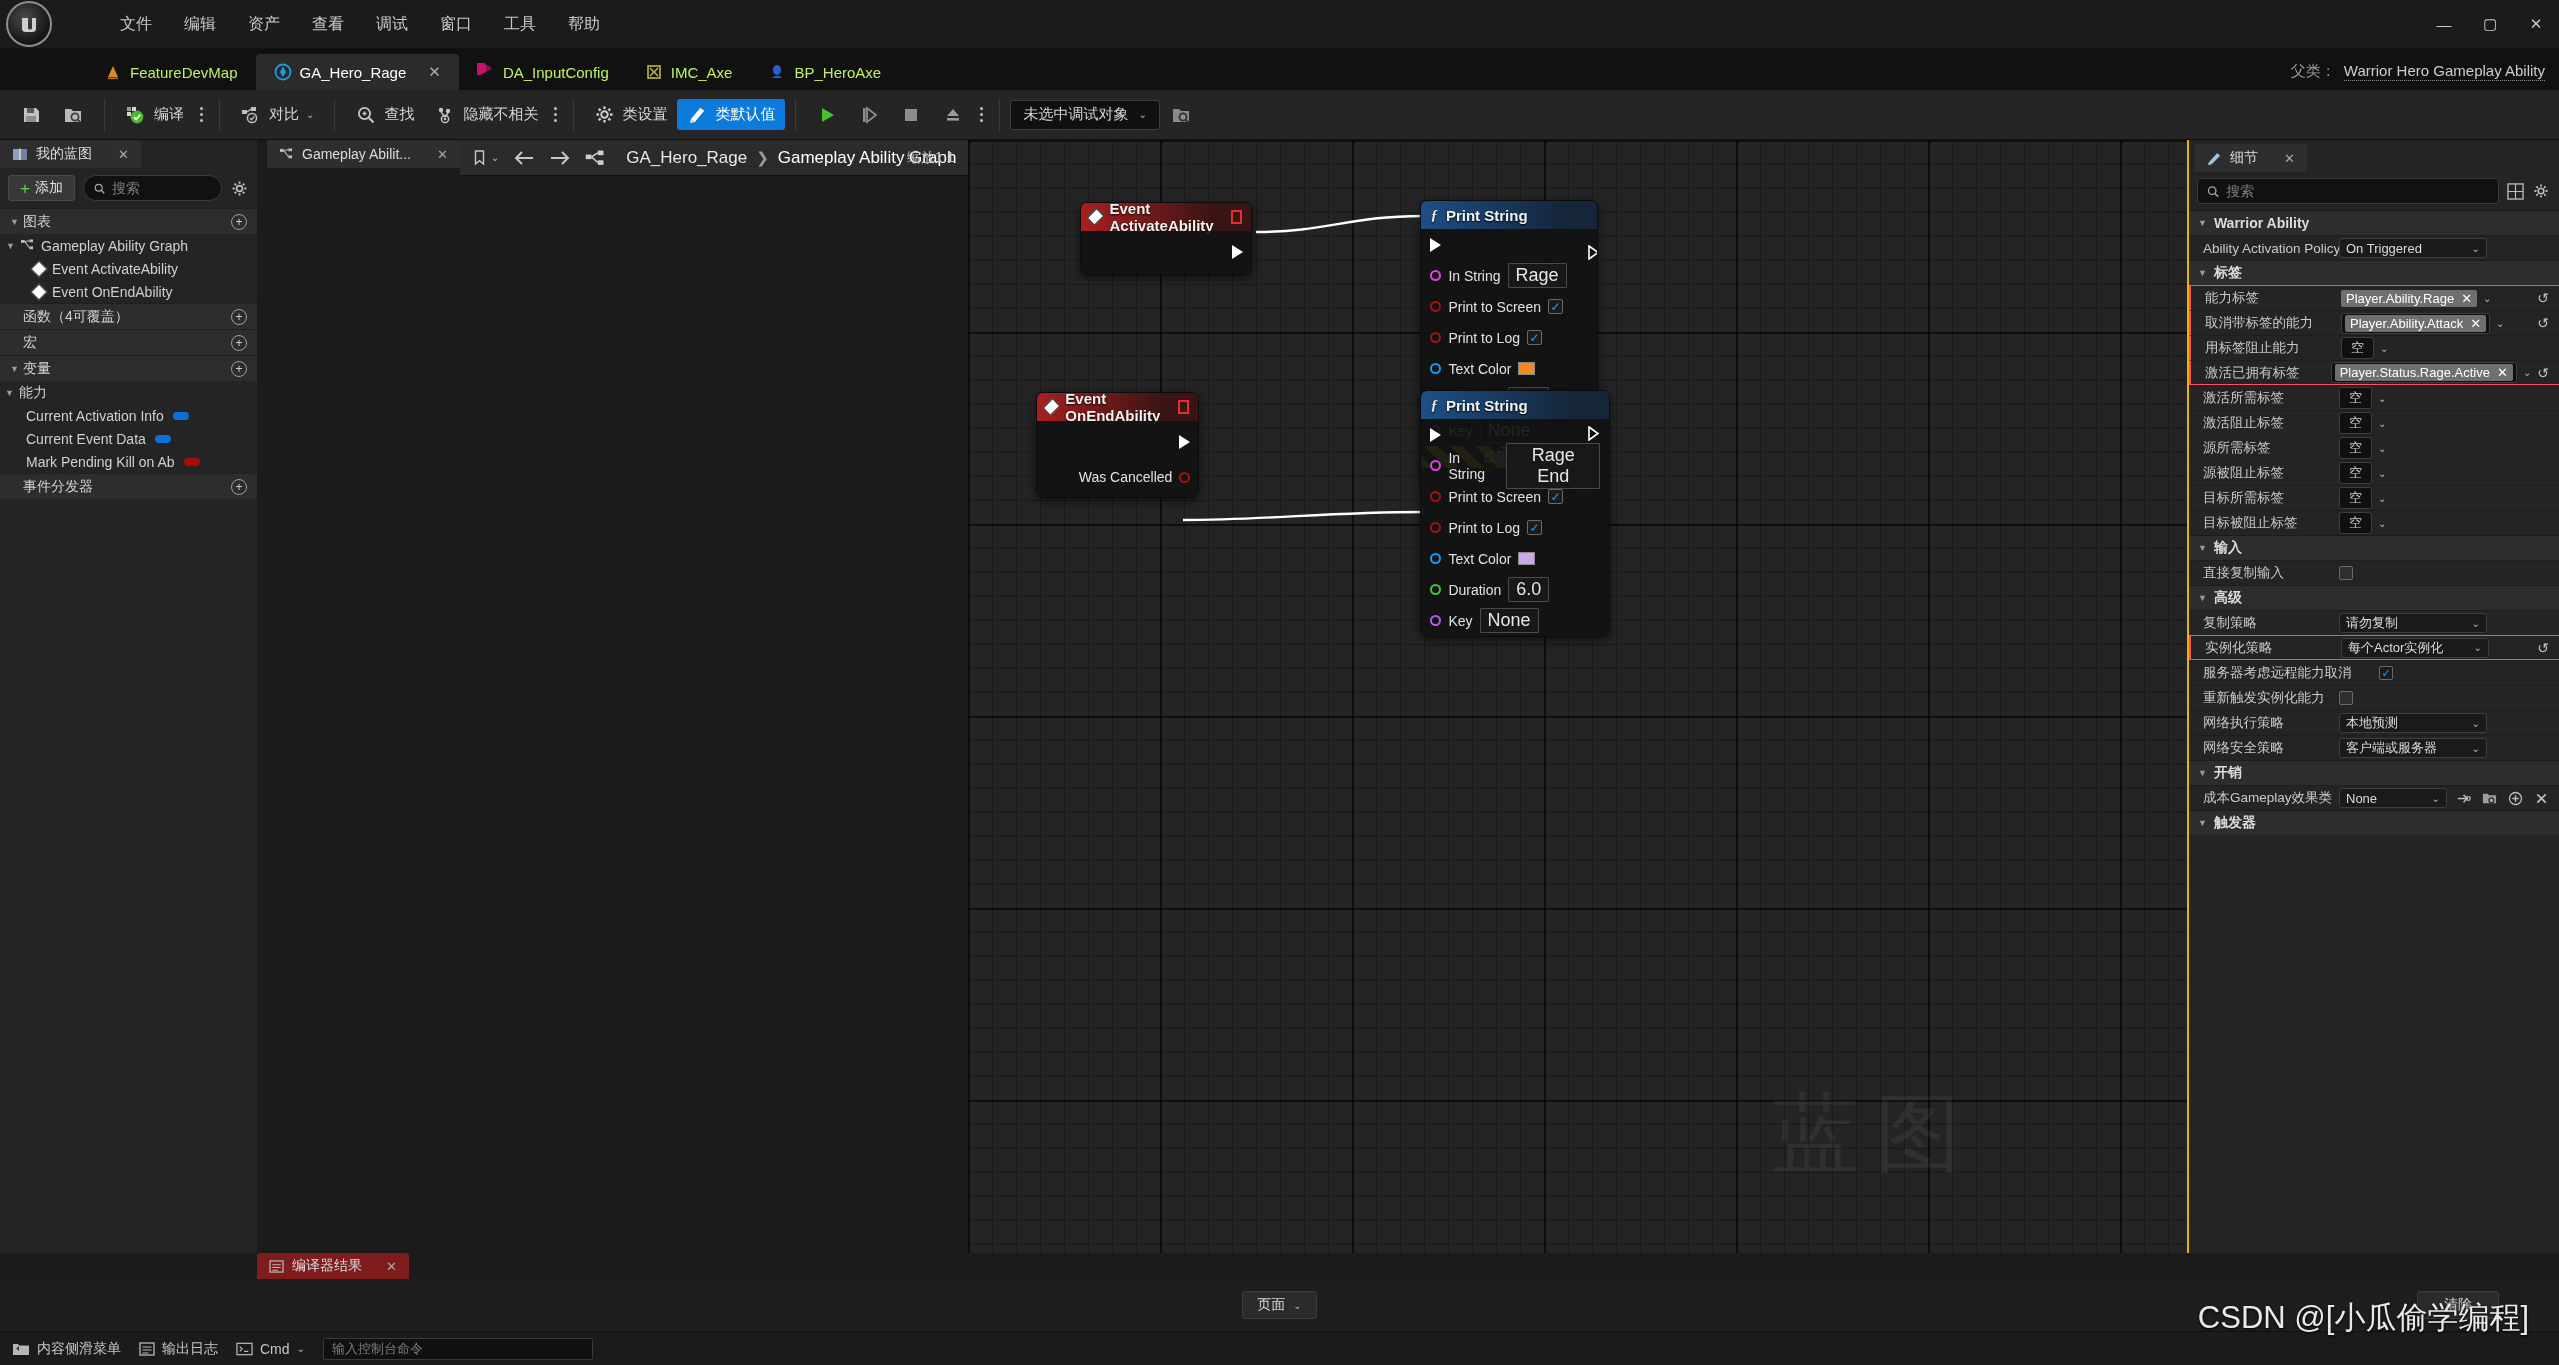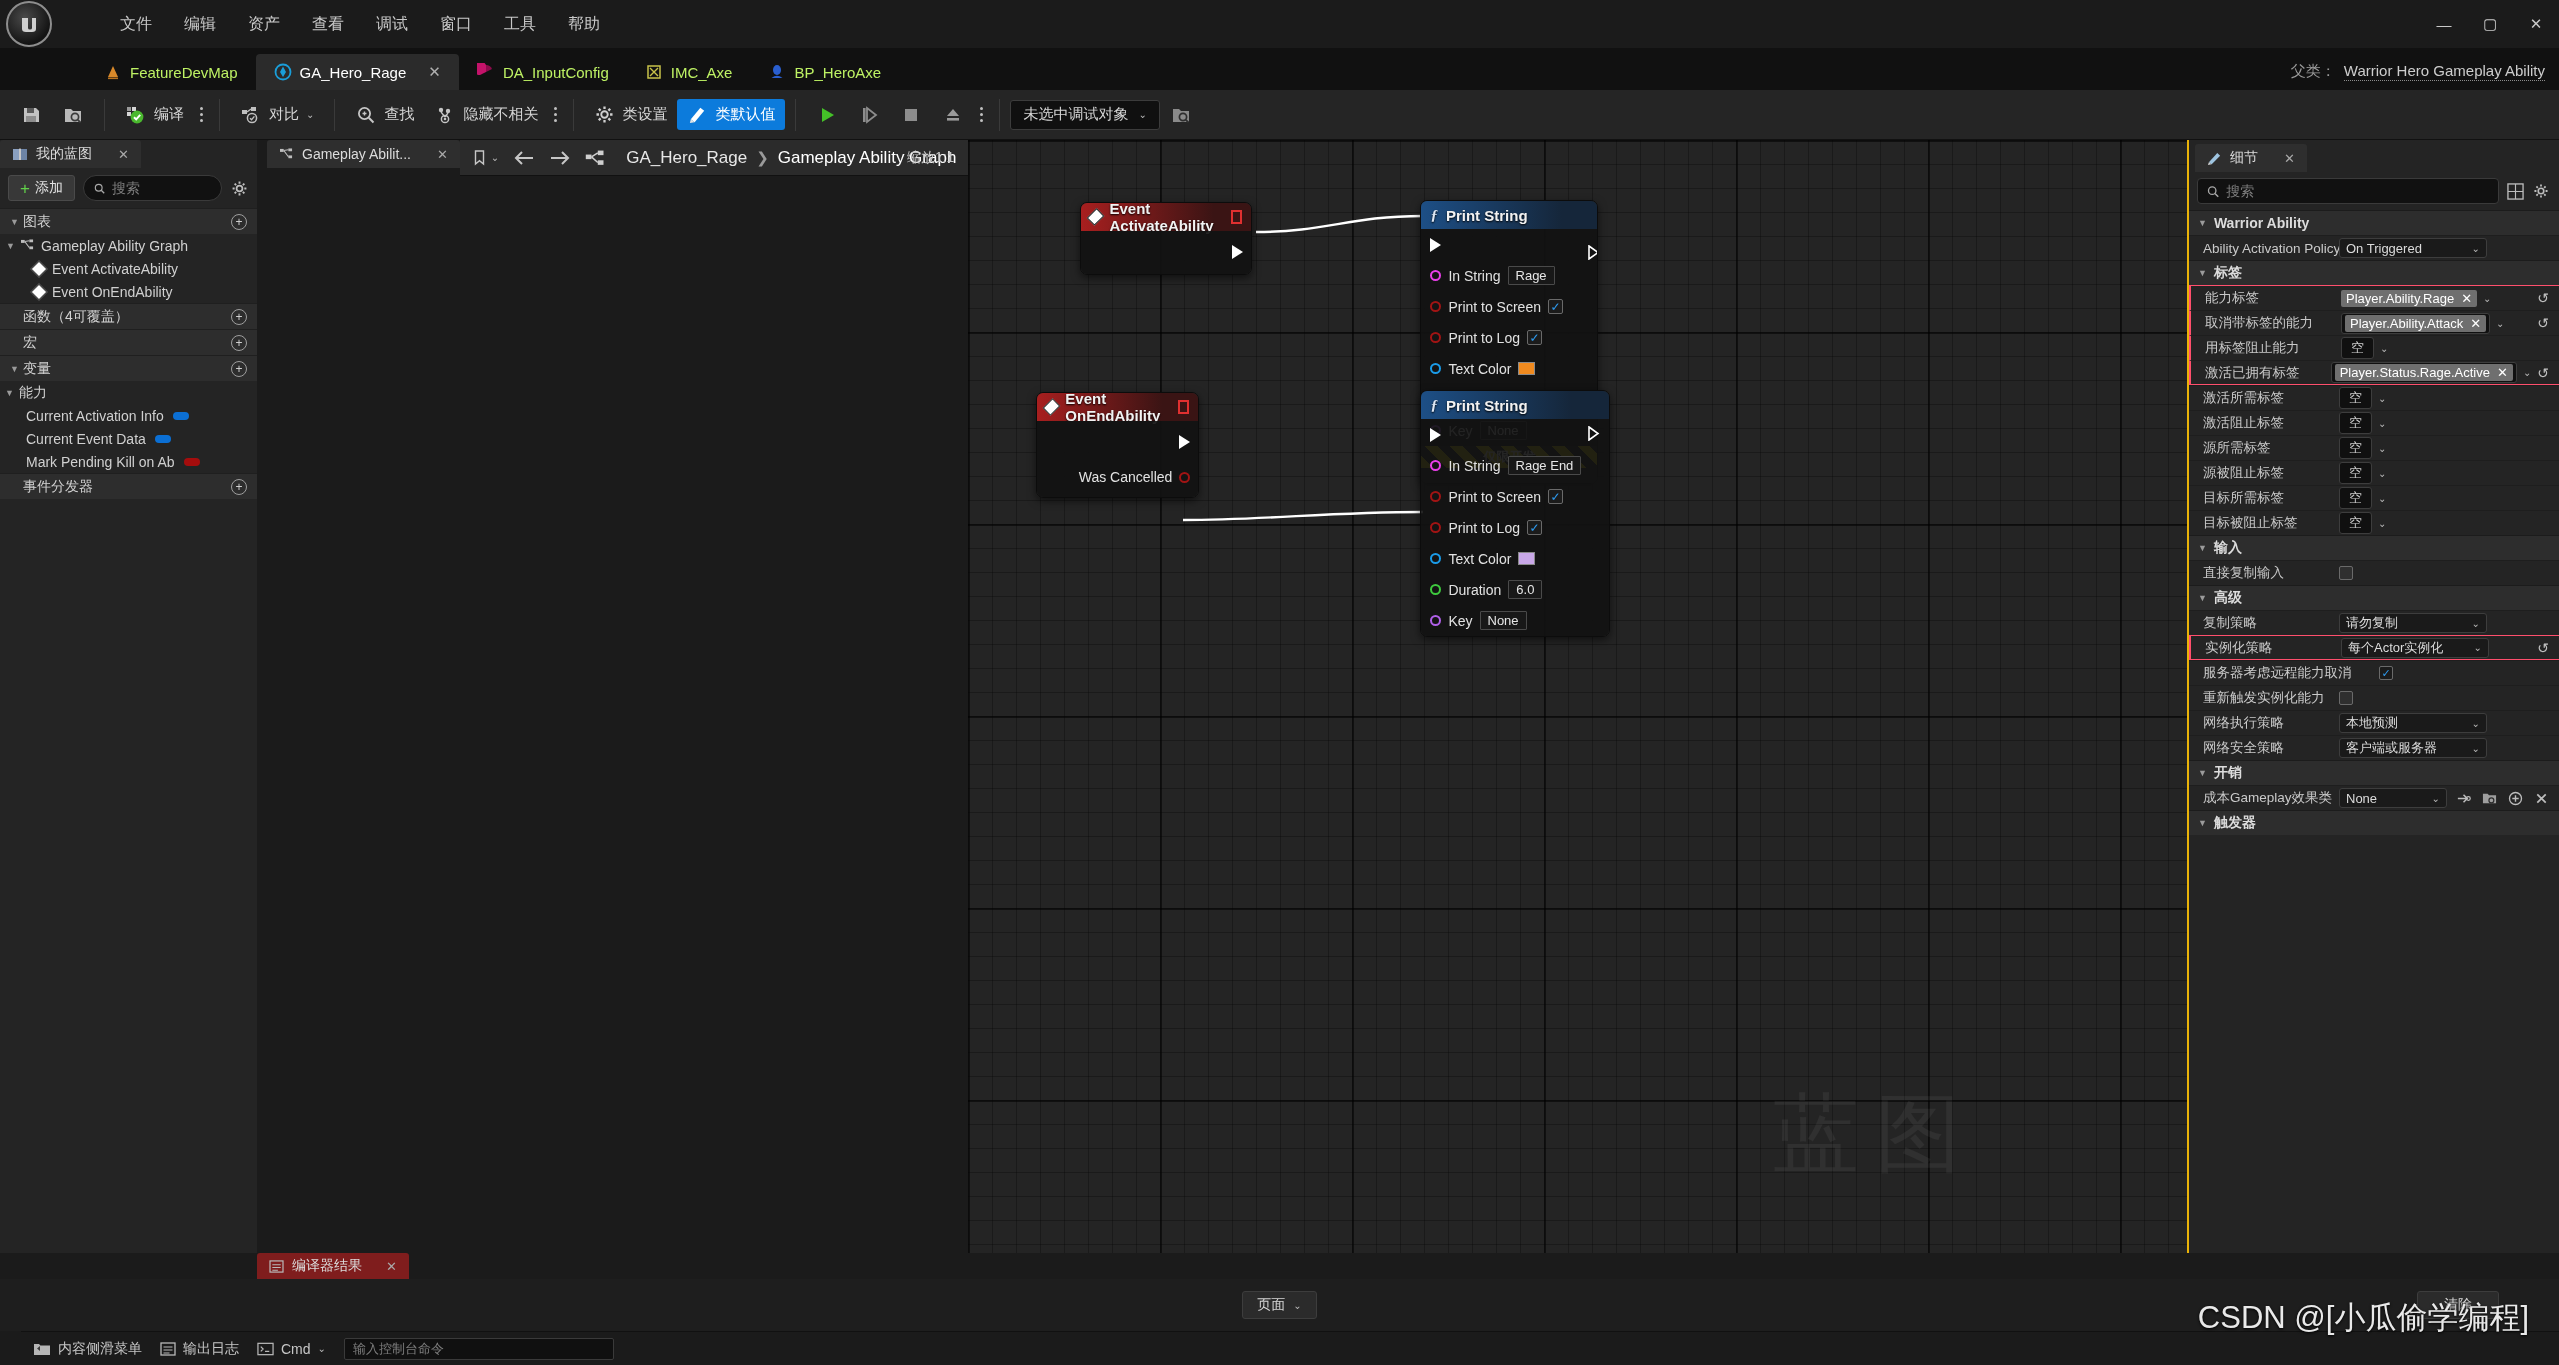--- a/index.html
+++ b/index.html
@@ -99,21 +99,21 @@
          box-shadow:0 3px 9px rgba(0,0,0,.55); overflow:hidden; }
   .nhead{ height:28px; display:flex; align-items:center; gap:8px; padding:0 9px; font-size:15px;
           font-weight:bold; color:#f2f2f2; text-shadow:0 1px 2px #000;}
   .nhead.event{ background:linear-gradient(to right,#a81f1f,#3a1414 78%); }
   .nhead.fn{ background:linear-gradient(to right,#1d4f86,#15263a 80%); }
   .nbody{ background:rgba(18,18,18,.92); }
   .prow{ display:flex; align-items:center; height:31px; padding:0 9px; font-size:14px; color:#e2e2e2; gap:7px;}
   .pin-exec{ width:0;height:0;border-left:11px solid #ffffff;border-top:7px solid transparent;border-bottom:7px solid transparent;}
   .pin-dot{ width:11px;height:11px;border-radius:50%;border:2px solid; flex:0 0 11px;}
   .val{ background:#181818; border:1px solid #4a4a4a; border-radius:1px; padding:1px 7px;
-        font-size:13px; color:#e6e6e6; min-width:30px; text-align:center;}
+        font-size:18px; color:#e6e6e6; min-width:30px; text-align:center;}
   .cb{ width:15px;height:15px;border:1px solid #6a6a6a;background:#1b1b1b;border-radius:2px;
        display:flex;align-items:center;justify-content:center;color:#2e9bf0;font-size:12px;}
   .swatch{ width:17px;height:13px;border:1px solid #8a8a8a;}
   .devonly{ height:22px; display:flex; align-items:center; justify-content:center; font-size:13px;
     color:#1a1a1a; font-weight:bold;
     background:repeating-linear-gradient(45deg,#d8c400 0 9px,#1b1b1b 9px 18px); }
   .devlabel{position:absolute;left:0;right:0;text-align:center;color:#efefef;font-size:13px;}
   .collapse{ height:15px; background:#1e1e1e; display:flex;align-items:center;justify-content:center;
              color:#c8c8c8; font-size:10px;}
   svg.wires{ position:absolute; left:0; top:0; width:100%; height:100%; pointer-events:none;}
@@ -155,21 +155,21 @@
   .rtab{ height:26px; background:#7f1d1d; display:flex; align-items:center; gap:8px; padding:0 12px;
          font-size:14px; color:#dcdcdc; border-radius:3px 3px 0 0;}
   .rtab .x{ margin-left:16px; color:#aaa; font-size:13px; cursor:pointer;}
   .resultbody{ flex:1; background:#1e1e1e; display:flex; align-items:center; justify-content:center; position:relative;}
   .pagebtn{ background:#2b2b2b;border:1px solid #3d3d3d;border-radius:3px;padding:4px 14px;
             font-size:14px;color:#d6d6d6;display:flex;align-items:center;gap:8px;cursor:pointer;}
   .clearbtn{ position:absolute; right:60px; background:#2b2b2b;border:1px solid #3d3d3d;border-radius:3px;
              padding:4px 26px;font-size:14px;color:#d6d6d6;cursor:pointer;}
 
   .statusbar{ height:34px; background:#1b1b1b; display:flex; align-items:center; gap:18px;
-     padding:0 12px; font-size:14px; color:#c6c6c6; flex:0 0 34px; border-top:1px solid #111;margin-left:21px;}
+     padding:0 12px; font-size:14px; color:#c6c6c6; flex:0 0 34px; border-top:1px solid #111;}
   .sbitem{ display:flex;align-items:center;gap:7px;cursor:pointer;}
   .cmdinput{ background:#101010;border:1px solid #3a3a3a;border-radius:2px;height:22px;width:270px;
      display:flex;align-items:center;padding:0 8px;font-size:13px;color:#7d7d7d;}
   .csdn{ position:absolute; right:30px; bottom:26px; font-size:31px; color:#e9e9e9;
          font-family:"Liberation Sans",sans-serif; text-shadow:0 1px 3px #000; pointer-events:none;}
   .bodywrap{ position:relative; flex:1; display:flex; flex-direction:column; min-height:0;}
 </style>
 </head>
 <body>
 

